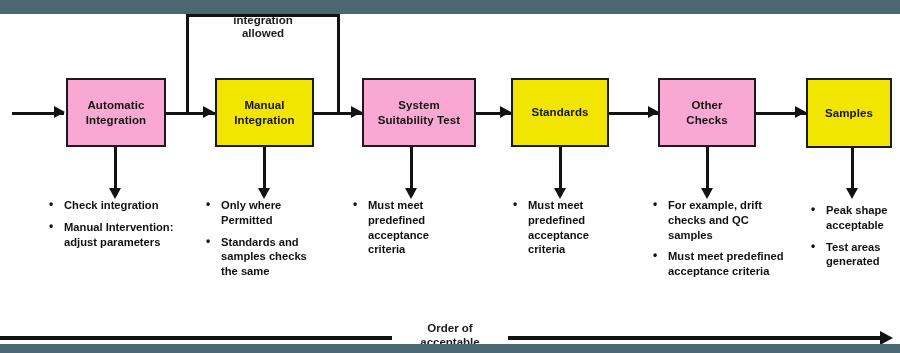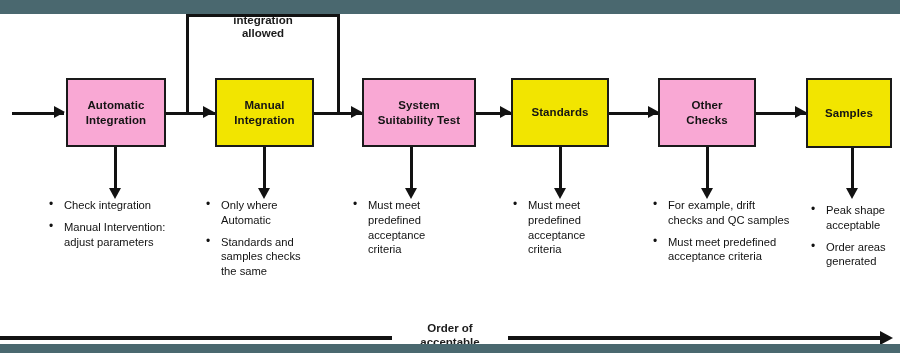--- a/index.html
+++ b/index.html
@@ -94,21 +94,21 @@
   .notes ul {
     margin: 0;
     padding: 0;
     list-style: none;
   }
   .notes li {
     position: relative;
     padding-left: 16px;
     margin-bottom: 7px;
     font-size: 11.2px;
-    font-weight: normal;
+    font-weight: bold;
     line-height: 1.32;
     color: #111111;
   }
   .notes li::before {
     content: "\2022";
     position: absolute;
     left: 1px;
     top: -1px;
     font-size: 12px;
     color: #111111;
@@ -242,21 +242,21 @@
 
   <div class="notes" style="left:48px; top:198px; width:145px;">
     <ul>
       <li>Check integration</li>
       <li>Manual Intervention: adjust parameters</li>
     </ul>
   </div>
 
   <div class="notes" style="left:205px; top:198px; width:112px;">
     <ul>
-      <li>Only where Automatic</li>
+      <li>Only where Permitted</li>
       <li>Standards and samples checks the same</li>
     </ul>
   </div>
 
   <div class="notes" style="left:352px; top:198px; width:100px;">
     <ul>
       <li>Must meet predefined acceptance criteria</li>
     </ul>
   </div>
 
@@ -269,21 +269,21 @@
   <div class="notes" style="left:652px; top:198px; width:140px;">
     <ul>
       <li>For example, drift checks and QC samples</li>
       <li>Must meet predefined acceptance criteria</li>
     </ul>
   </div>
 
   <div class="notes" style="left:810px; top:203px; width:86px;">
     <ul>
       <li>Peak shape acceptable</li>
-      <li>Order areas generated</li>
+      <li>Test areas generated</li>
     </ul>
   </div>
 
   <div id="order-axis-line"></div>
   <div id="order-axis-head"></div>
   <div id="order-axis-label">
     <span>Order of</span>
     <span>acceptable</span>
   </div>
 

